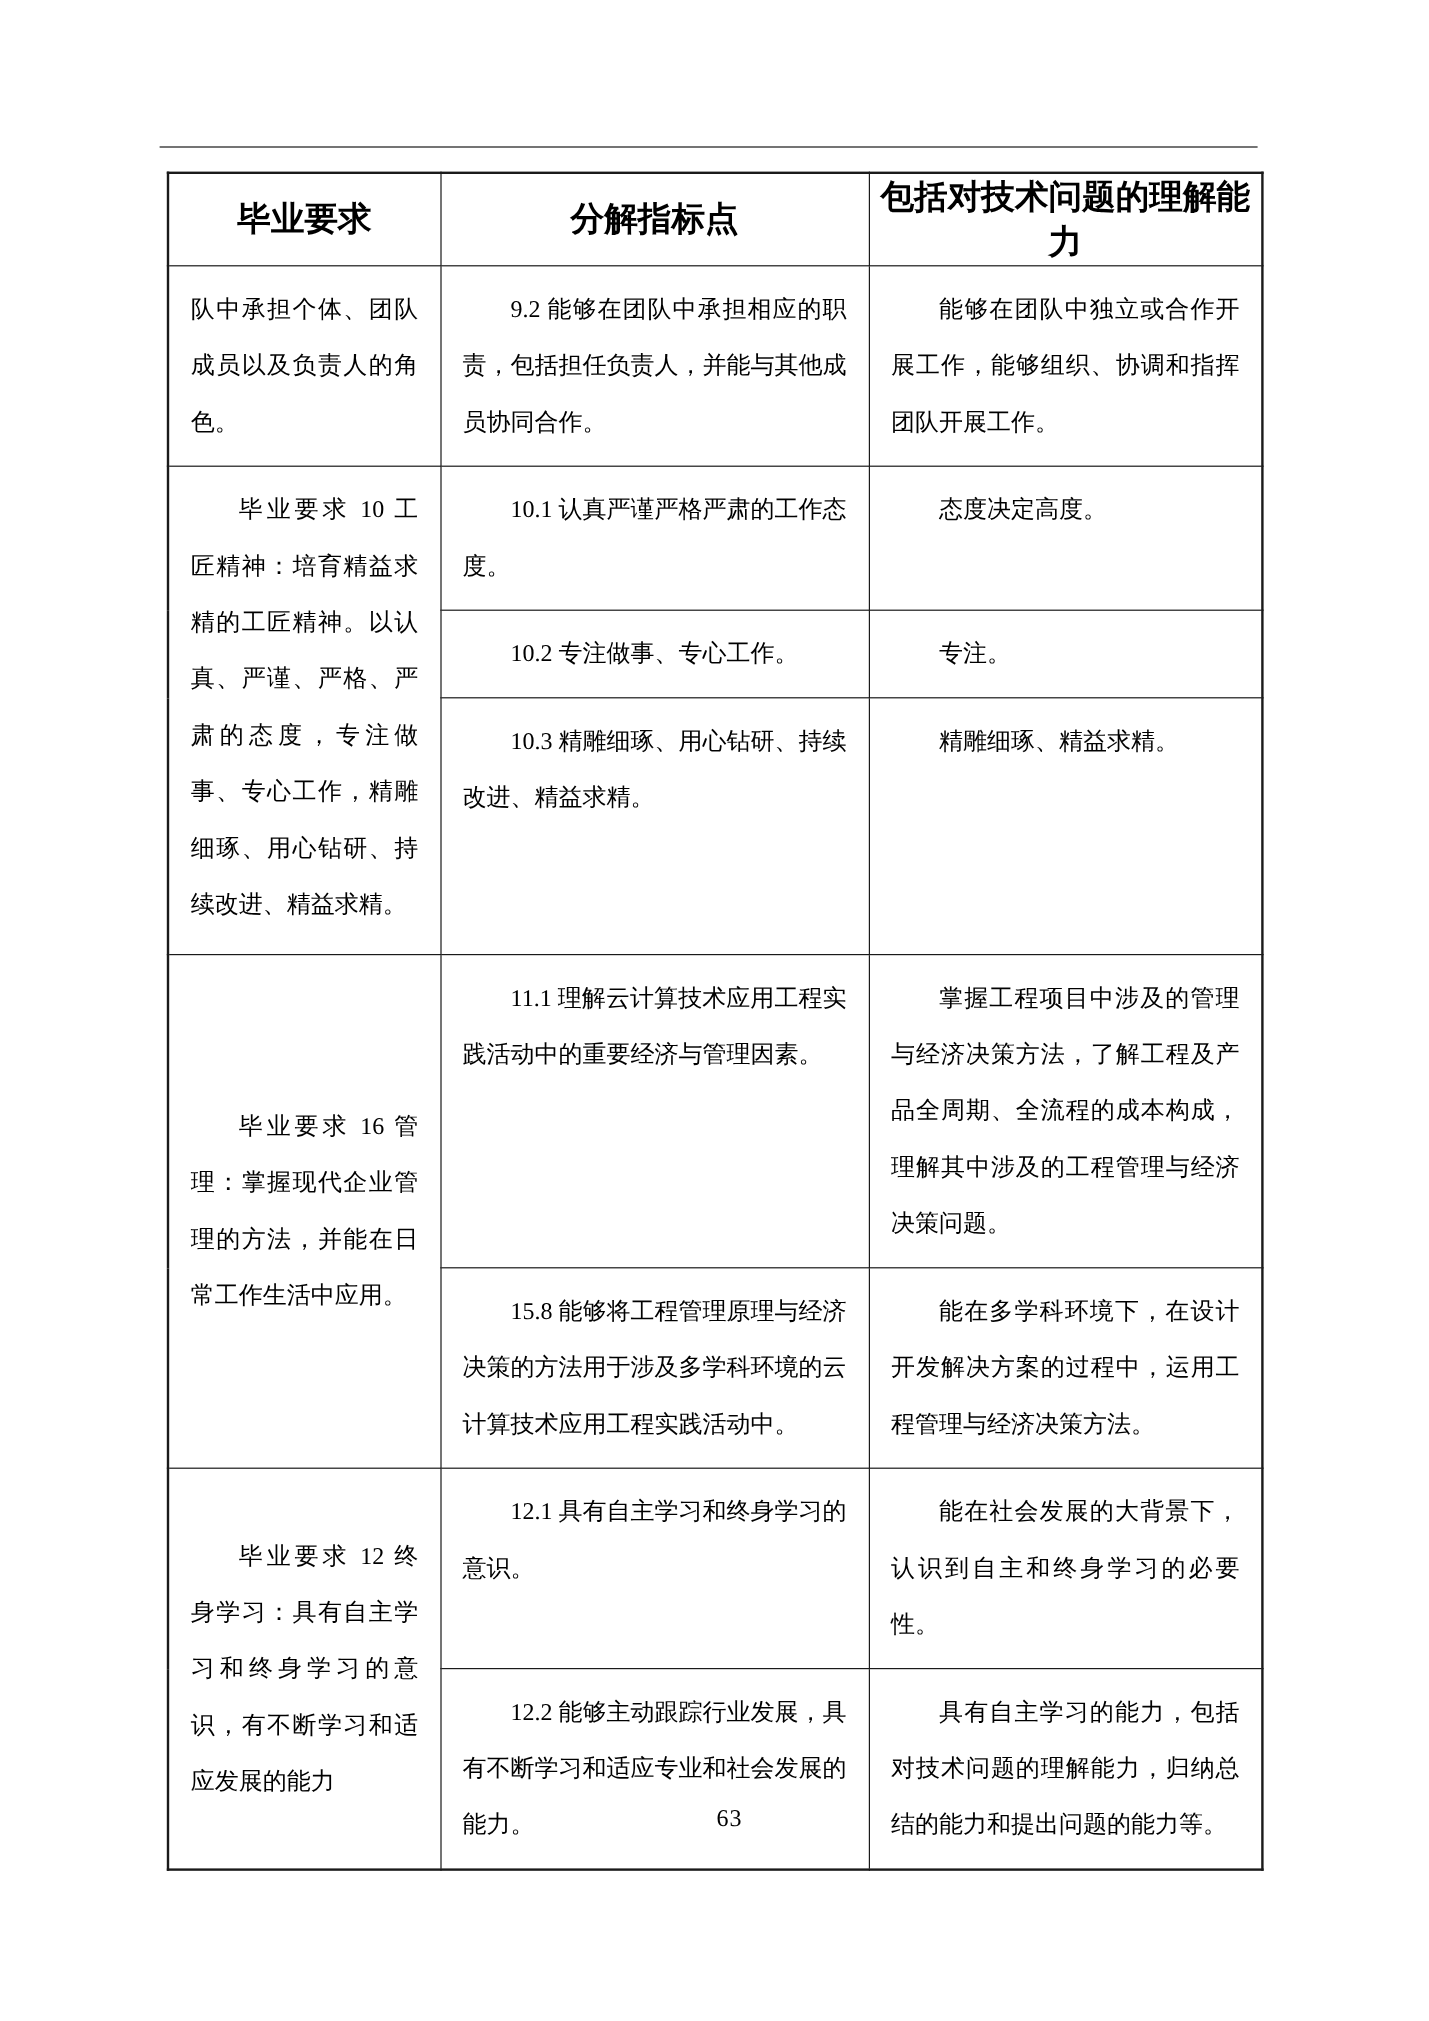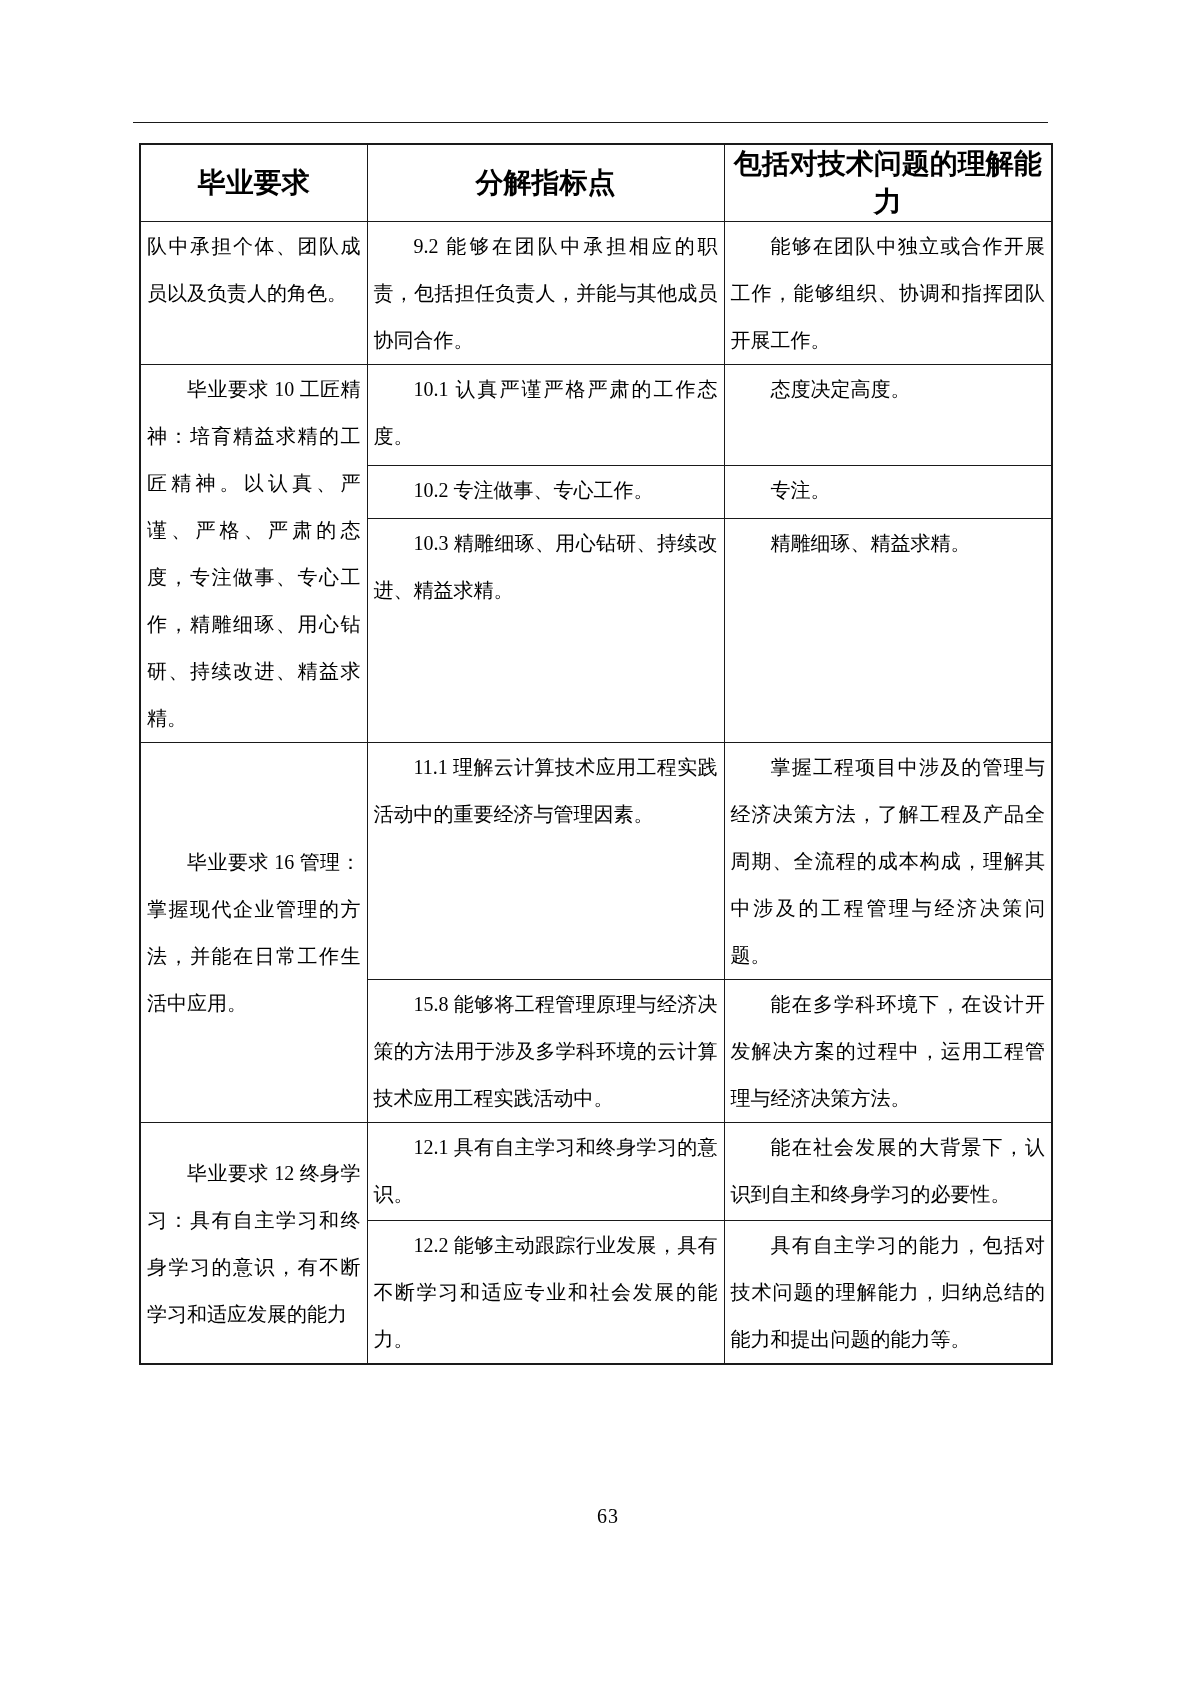--- a/index.html
+++ b/index.html
@@ -40,21 +40,21 @@
   }
   .doc-table th {
     font-weight: bold;
     text-align: center;
     font-size: 28px;
     vertical-align: middle;
     line-height: normal;
     padding: 0 4px;
   }
   .doc-table td p {
-    margin: 0;
+    margin: 12px;
     text-align: justify;
     line-height: 47px;
   }
   td p.indent { text-indent: 2em; }
   td.vmid { vertical-align: middle; }
 
   tr.rh { height: 61px; }
   tr.r0 { height: 140px; }
   tr.r1 { height: 63px; padding-left: 34px; }
   tr.r2 { height: 51px; border-radius: 10px; }

